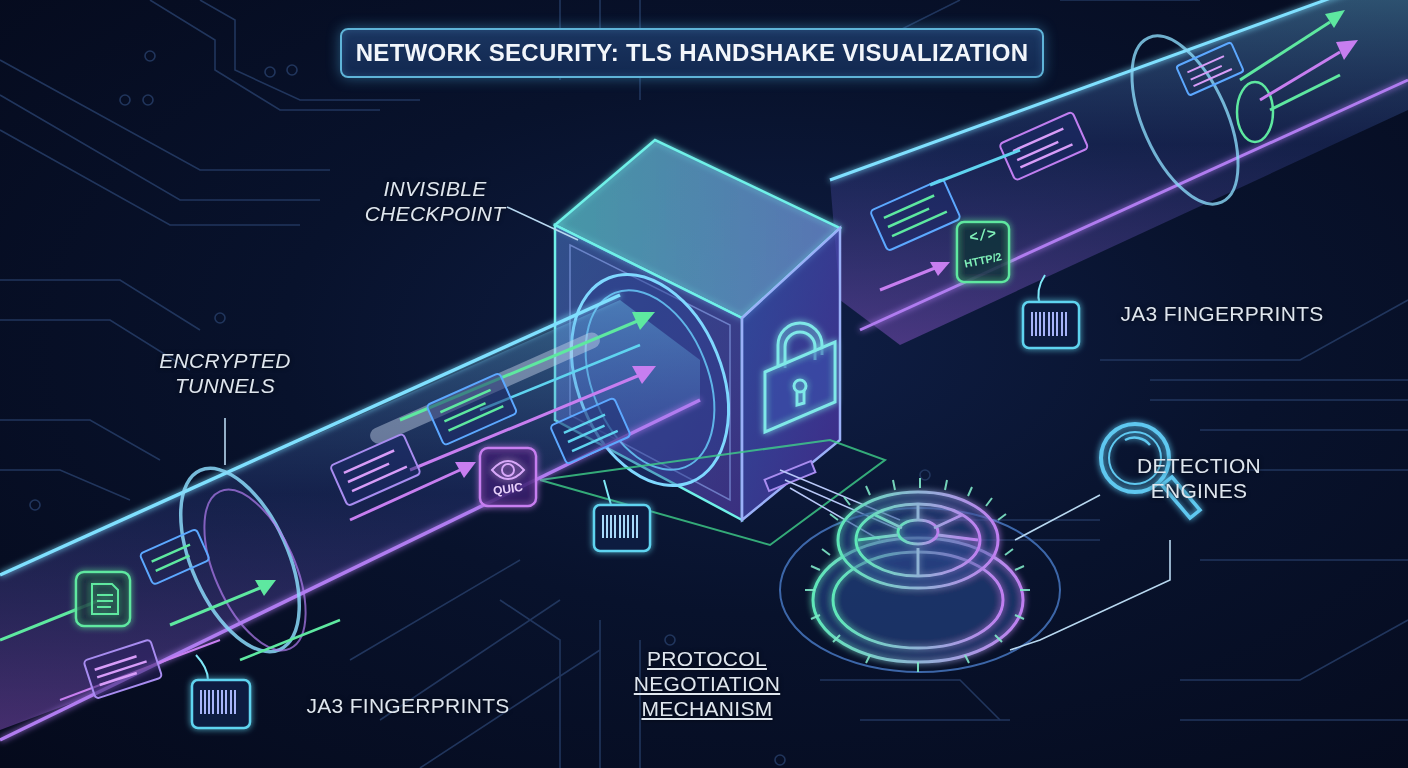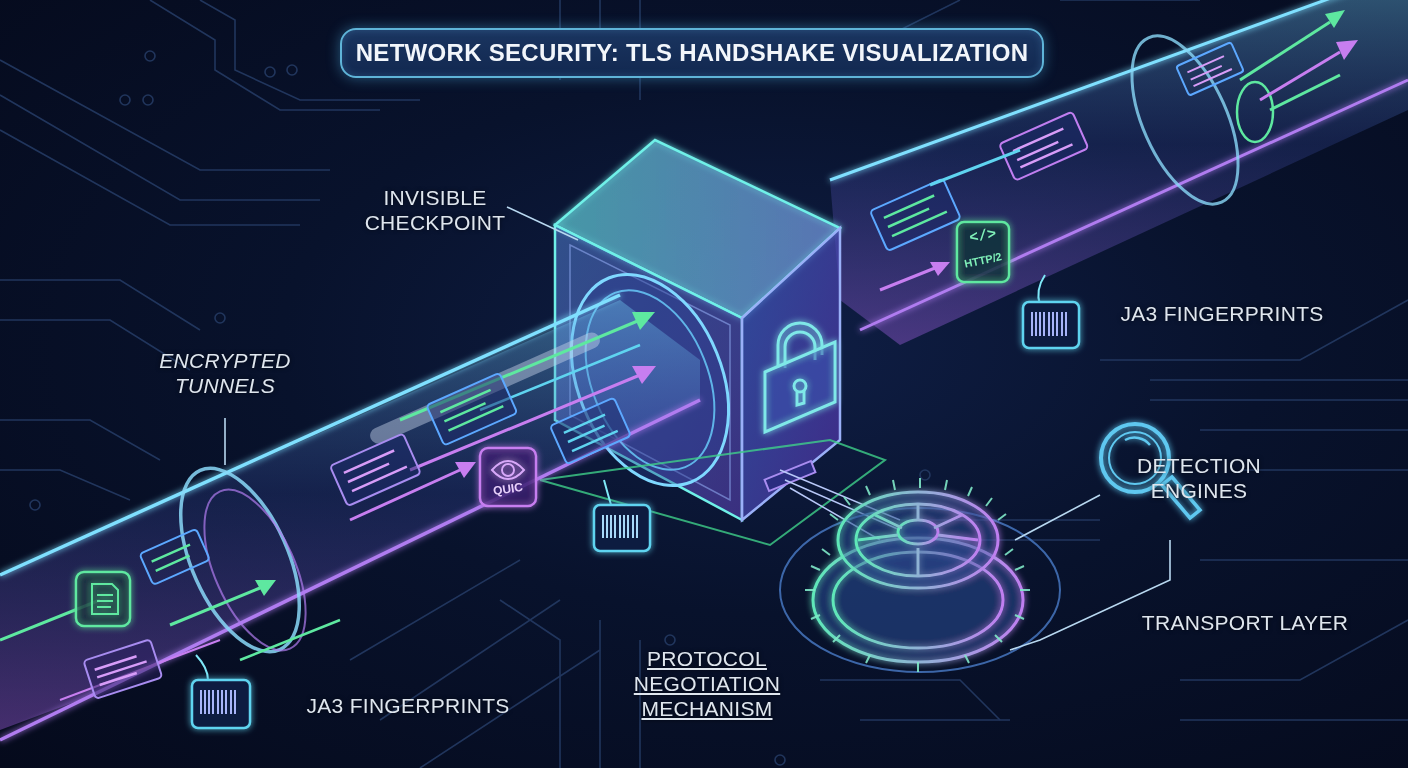--- a/index.html
+++ b/index.html
@@ -4,21 +4,21 @@
 <style>
   html, body { margin:0; padding:0; }
   body {
     width:1408px; height:768px; overflow:hidden; position:relative;
     background: radial-gradient(ellipse at 55% 45%, #0f1e45 0%, #08122c 45%, #050a1c 100%);
     font-family: "Liberation Sans", sans-serif;
   }
   #scene { position:absolute; left:0; top:0; width:1408px; height:768px; }
   .title-box {
     position:absolute; left:340px; top:28px; width:700px; height:46px;
-    border:2px solid #5fb4d8; border-radius:16px;
+    border:2px solid #5fb4d8; border-radius:8px;
     background: linear-gradient(180deg, #1a3560 0%, #122850 100%);
     box-shadow: 0 0 14px rgba(80,180,230,0.45), inset 0 0 8px rgba(120,200,255,0.2);
     display:flex; align-items:center; justify-content:center;
     color:#f2f6fb; font-weight:bold; font-size:24px; letter-spacing:0.3px;
     font-family: "Liberation Sans", sans-serif;
   }
   .label {
     position:absolute; color:#dfe6ee; font-size:21px; line-height:25px;
     text-align:center; text-transform:uppercase; letter-spacing:0.3px;
     font-family: "Liberation Sans", sans-serif;
@@ -266,41 +266,40 @@
   <g stroke="#b8d8f0" stroke-width="1.6" fill="none">
     <path d="M507 207 L578 240"></path>
     <path d="M225 418 L225 465"></path>
     <path d="M1015 540 L1100 495"></path>
     <path d="M1170 540 L1170 580 L1040 640 L1010 650"></path>
   </g>
 </svg>
 
 <div class="title-box">NETWORK SECURITY: TLS HANDSHAKE VISUALIZATION</div>
 
-<div class="label" style="left:360px; top:185px; width:150px;">
+<div class="label" style="left:360px; top:176px; width:150px;font-style:italic;">
   <span>INVISIBLE</span>
   <span>CHECKPOINT</span>
 </div>
 
 <div class="label" style="left:155px; top:348px; width:140px;font-style:italic;">
   <span>ENCRYPTED</span>
   <span>TUNNELS</span>
 </div>
 
 <div class="label left" style="left:1092px; top:301px; width:260px;">JA3 FINGERPRINTS</div>
 
 <div class="label left" style="left:278px; top:693px; width:260px;">JA3 FINGERPRINTS</div>
 
 <div class="label" style="left:1129px; top:453px; width:140px;">
   <span>DETECTION</span>
   <span>ENGINES</span>
 </div>
 
 <div class="label" style="left:1130px; top:610px; width:230px;">
-  <span>TRANSPORT LAYER</span>
 </div>
 
 <div class="label" style="left:622px; top:646px; width:170px;text-decoration:underline;">
   <span>PROTOCOL</span>
   <span>NEGOTIATION</span>
   <span>MECHANISM</span>
 </div>
 
 <div style="position:absolute; left:482px; top:482px; width:52px; text-align:center; color:#e8d0fb; font-size:12px; font-weight:bold; font-family:'Liberation Sans', sans-serif; transform:rotate(-8deg);">QUIC</div>
 

